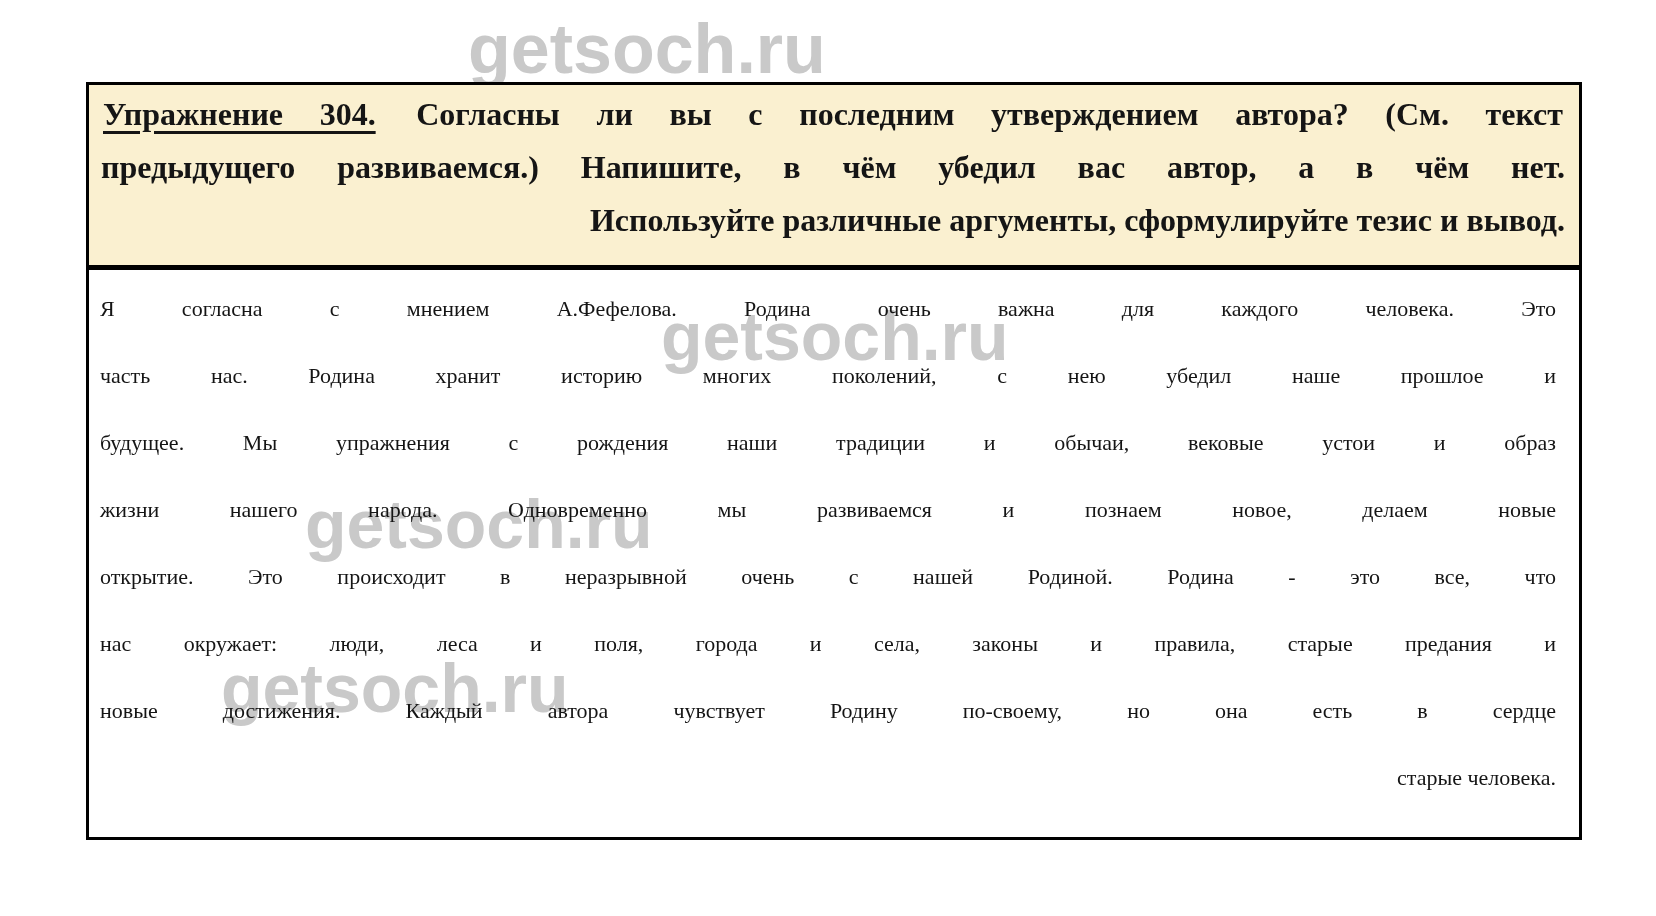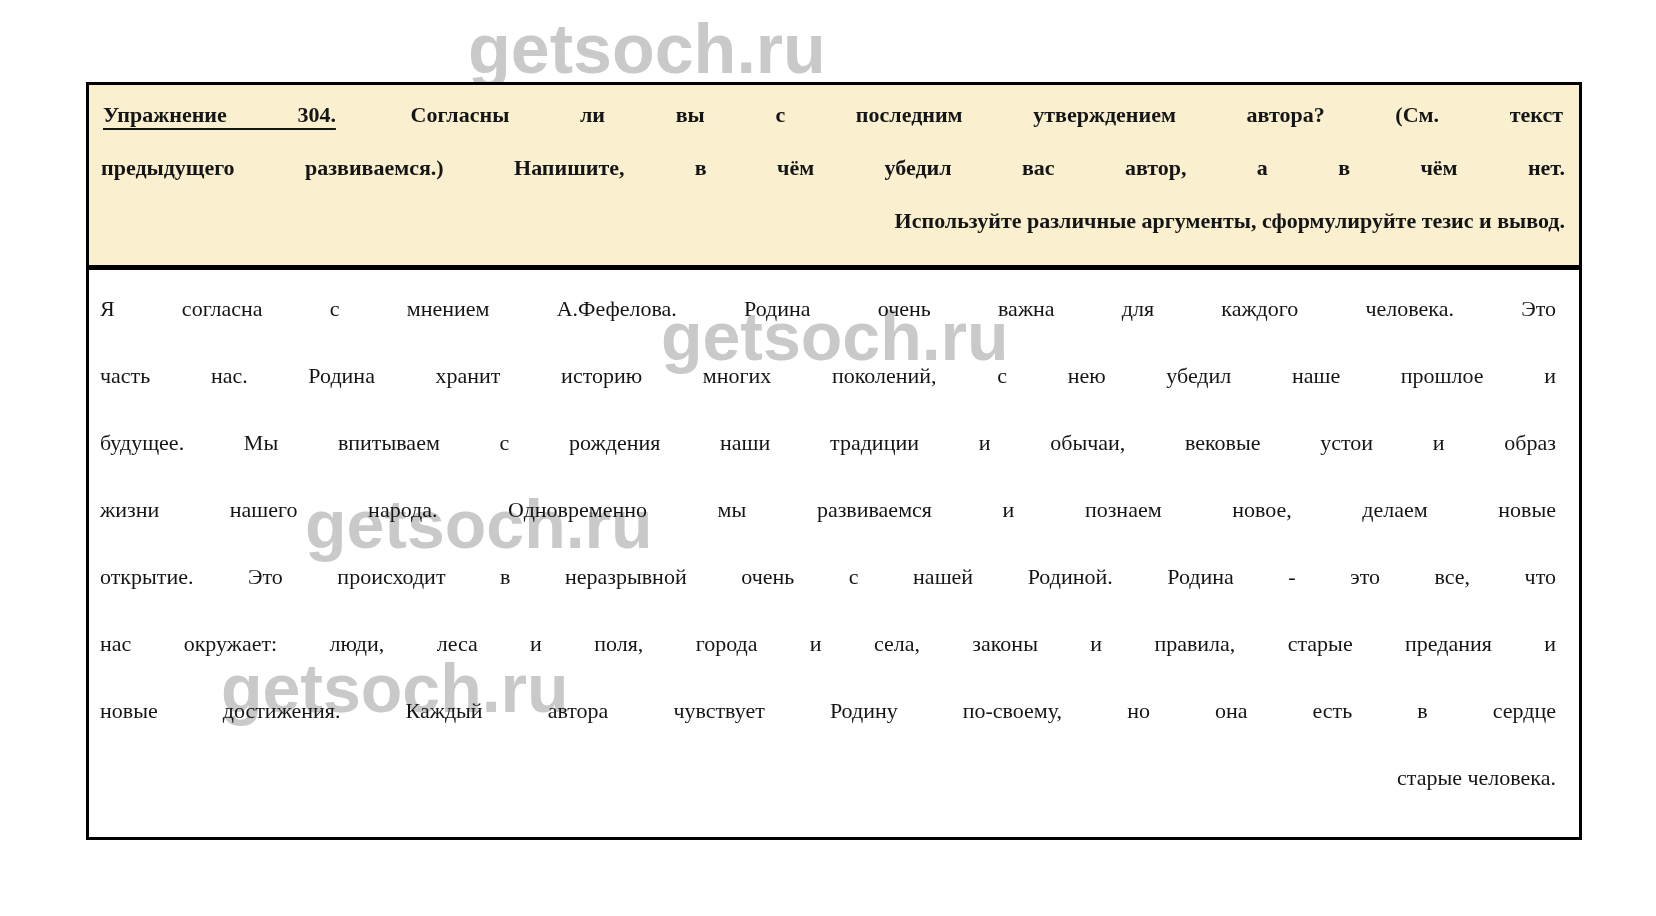--- a/index.html
+++ b/index.html
@@ -36,21 +36,21 @@
     position: absolute;
     left: 82px; top: 78px;
     width: 1496px; height: 186px;
     background: #faf0d0;
     border: 3px solid #000000;
     padding: 3px 12px 0 10px;
     z-index: 1;
   }
   .task-box .tline {
     font-weight: bold;
-    font-size: 22px;
+    font-size: 32px;
     line-height: 49px;
     white-space: nowrap;
   }
   .answer-box {
     position: absolute;
     left: 82px; top: 263px;
     width: 1496px; height: 573px;
     background: #ffffff;
     border: 3px solid #000000;
     z-index: 1;
@@ -84,21 +84,21 @@
   </div>
 
   <div class="answer-box">
     <div class="wm wm-1">getsoch.ru</div>
     <div class="wm wm-2">getsoch.ru</div>
     <div class="wm wm-3">getsoch.ru</div>
 
     <div class="answer-text">
       <div class="aline jline">Я согласна с мнением А.Фефелова. Родина очень важна для каждого человека. Это</div>
       <div class="aline jline">часть нас. Родина хранит историю многих поколений, с нею убедил наше прошлое и</div>
-      <div class="aline jline">будущее. Мы впитываем с рождения наши традиции и обычаи, вековые устои и образ</div>
+      <div class="aline jline">будущее. Мы упражнения с рождения наши традиции и обычаи, вековые устои и образ</div>
       <div class="aline jline">жизни нашего народа. Одновременно мы развиваемся и познаем новое, делаем новые</div>
       <div class="aline jline">открытие. Это происходит в неразрывной очень с нашей Родиной. Родина - это все, что</div>
       <div class="aline jline">нас окружает: люди, леса и поля, города и села, законы и правила, старые предания и</div>
       <div class="aline jline">новые достижения. Каждый автора чувствует Родину по-своему, но она есть в сердце</div>
       <div class="aline lastline">старые человека.</div>
     </div>
   </div>
 
 </div>
 

